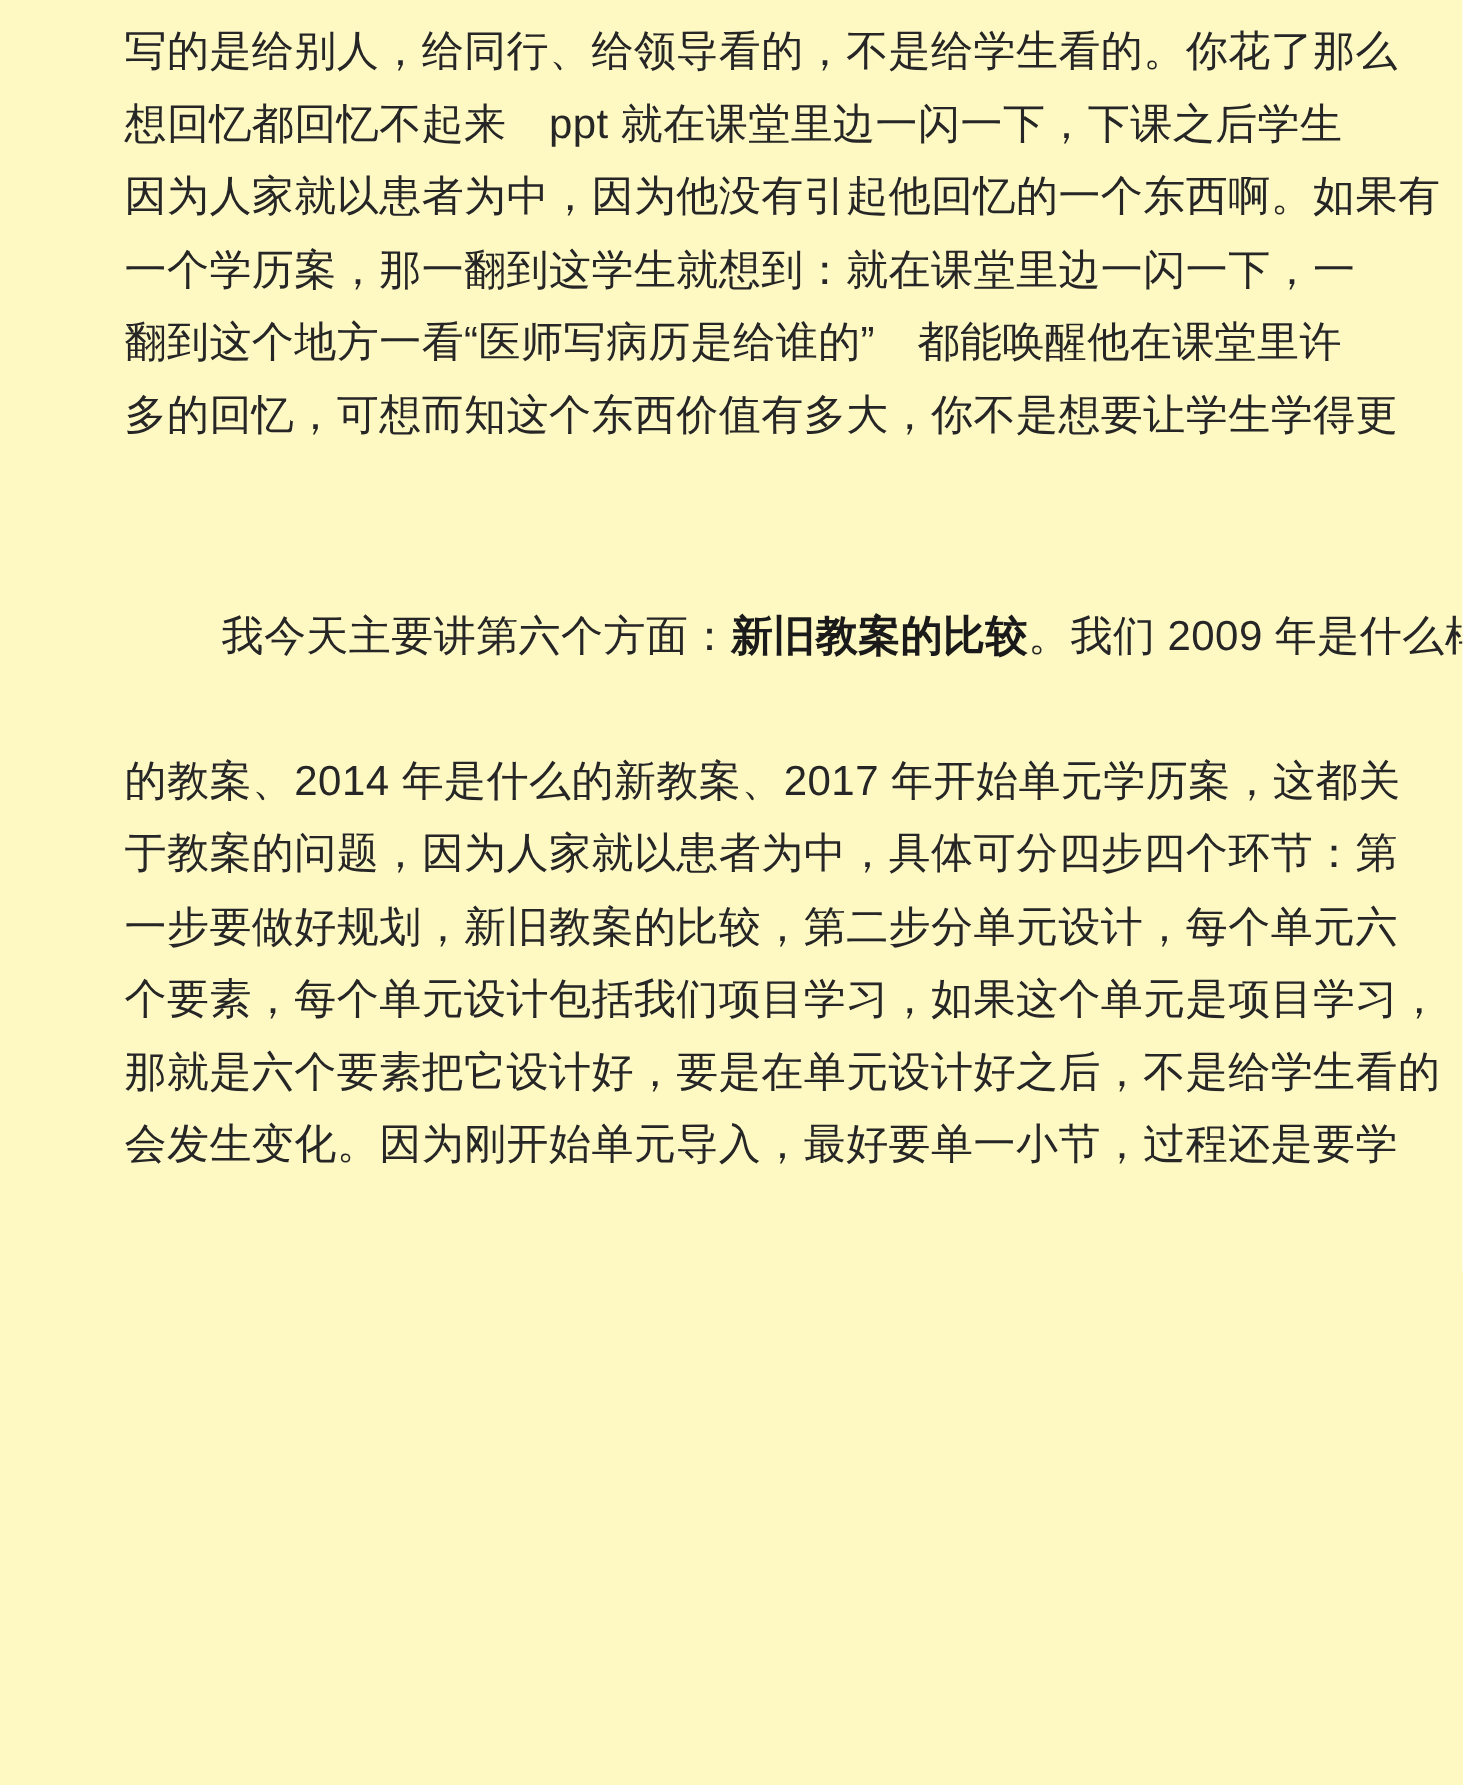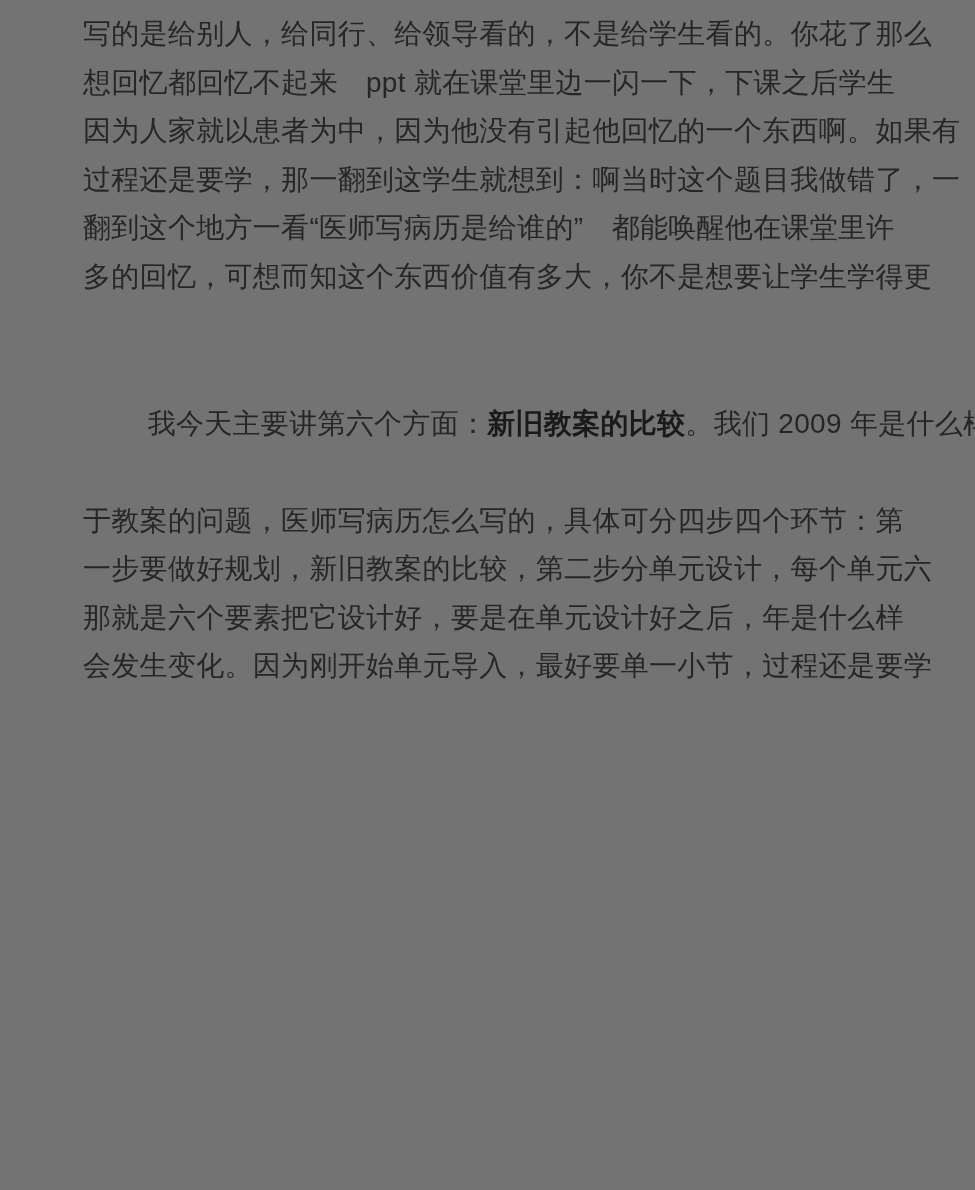--- a/index.html
+++ b/index.html
@@ -4,21 +4,21 @@
 <style>
   html, body {
     margin: 0;
     padding: 0;
     background: #ffffff;
   }
   .page {
     position: relative;
     width: 975px;
     height: 1190px;
-    background: #737373;
+    background: #fef9c3;
     box-sizing: border-box;
     padding: 10px 80px 0 83px;
     overflow: hidden;
   }
   .article {
     font-family: "Liberation Sans", "DejaVu Sans", sans-serif;
     font-size: 28px;
     line-height: 48.5px;
     color: #262626;
     letter-spacing: 0.3px;
@@ -40,31 +40,33 @@
 </head>
 <body>
 
 <div class="page">
   <article class="article">
 
     <p class="para">
       <span class="text-line">写的是给别人，给同行、给领导看的，不是给学生看的。你花了那么</span>
       <span class="text-line">想回忆都回忆不起来　ppt 就在课堂里边一闪一下，下课之后学生</span>
       <span class="text-line">因为人家就以患者为中，因为他没有引起他回忆的一个东西啊。如果有</span>
-      <span class="text-line">过程还是要学，那一翻到这学生就想到：啊当时这个题目我做错了，一</span>
+      <span class="text-line">一个学历案，那一翻到这学生就想到：就在课堂里边一闪一下，一</span>
       <span class="text-line">翻到这个地方一看“医师写病历是给谁的”　都能唤醒他在课堂里许</span>
       <span class="text-line">多的回忆，可想而知这个东西价值有多大，你不是想要让学生学得更</span>
     </p>
 
 
     <p class="para">
       <span class="text-line">
         <span>我今天主要讲第六个方面：</span><strong class="bold-phrase">新旧教案的比较</strong><span>。我们 2009 年是什么样</span>
       </span>
-      <span class="text-line">于教案的问题，医师写病历怎么写的，具体可分四步四个环节：第</span>
+      <span class="text-line">的教案、2014 年是什么的新教案、2017 年开始单元学历案，这都关</span>
+      <span class="text-line">于教案的问题，因为人家就以患者为中，具体可分四步四个环节：第</span>
       <span class="text-line">一步要做好规划，新旧教案的比较，第二步分单元设计，每个单元六</span>
-      <span class="text-line">那就是六个要素把它设计好，要是在单元设计好之后，年是什么样</span>
+      <span class="text-line">个要素，每个单元设计包括我们项目学习，如果这个单元是项目学习，</span>
+      <span class="text-line">那就是六个要素把它设计好，要是在单元设计好之后，不是给学生看的</span>
       <span class="text-line">会发生变化。因为刚开始单元导入，最好要单一小节，过程还是要学</span>
 
     </p>
 
   </article>
 </div>
 
 </body></html>

